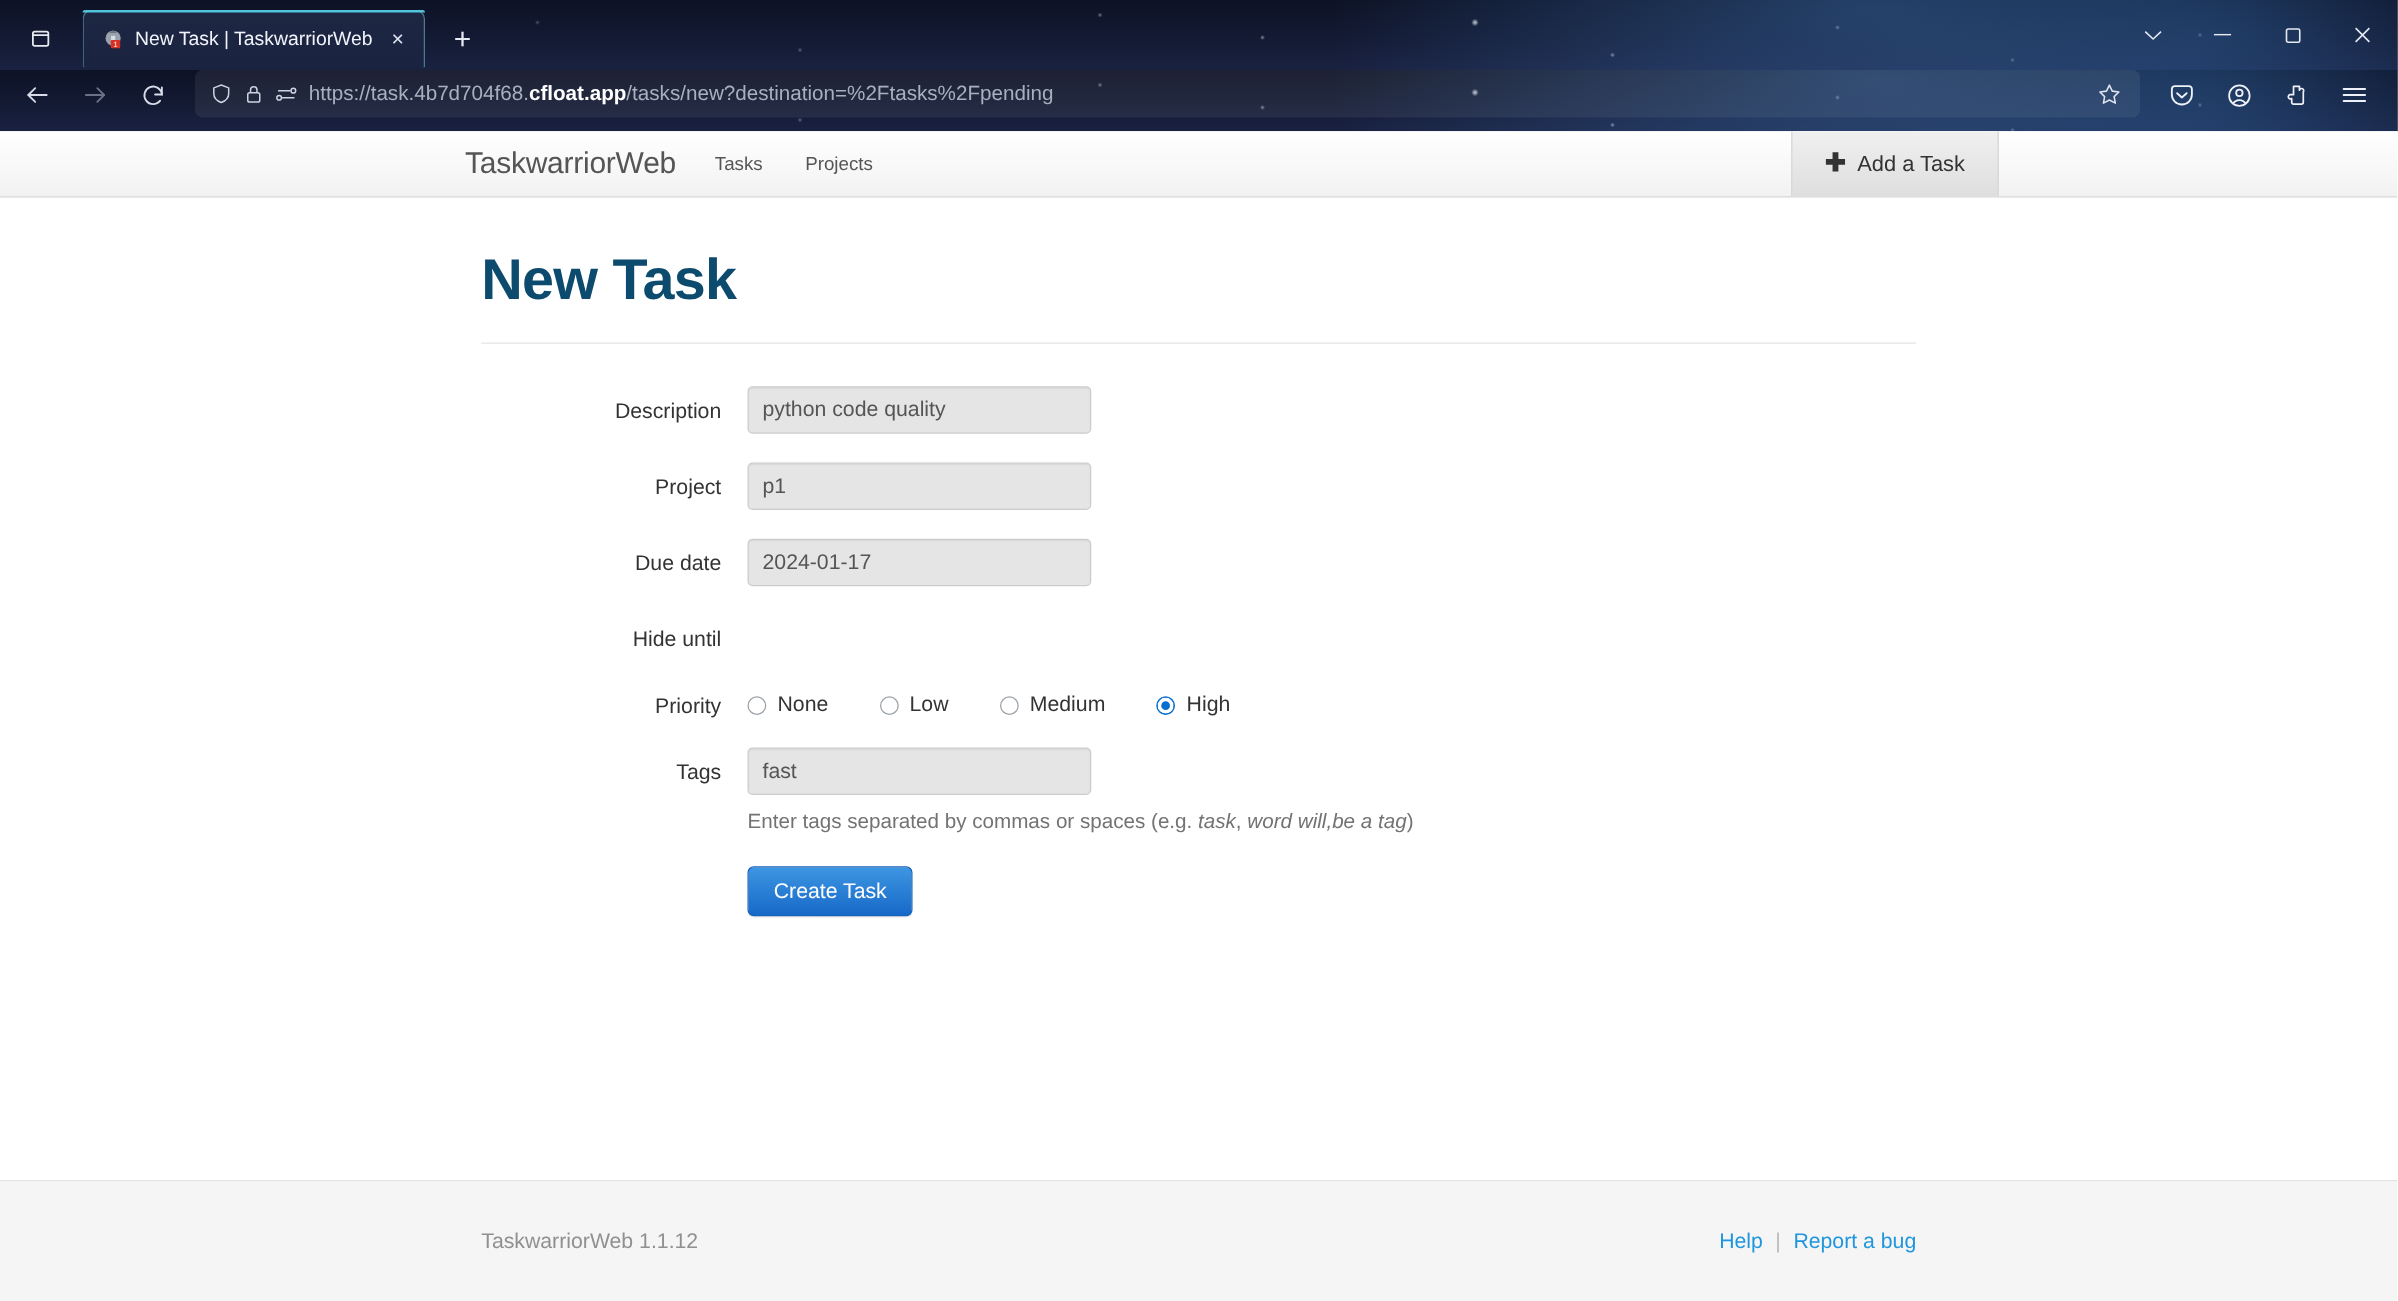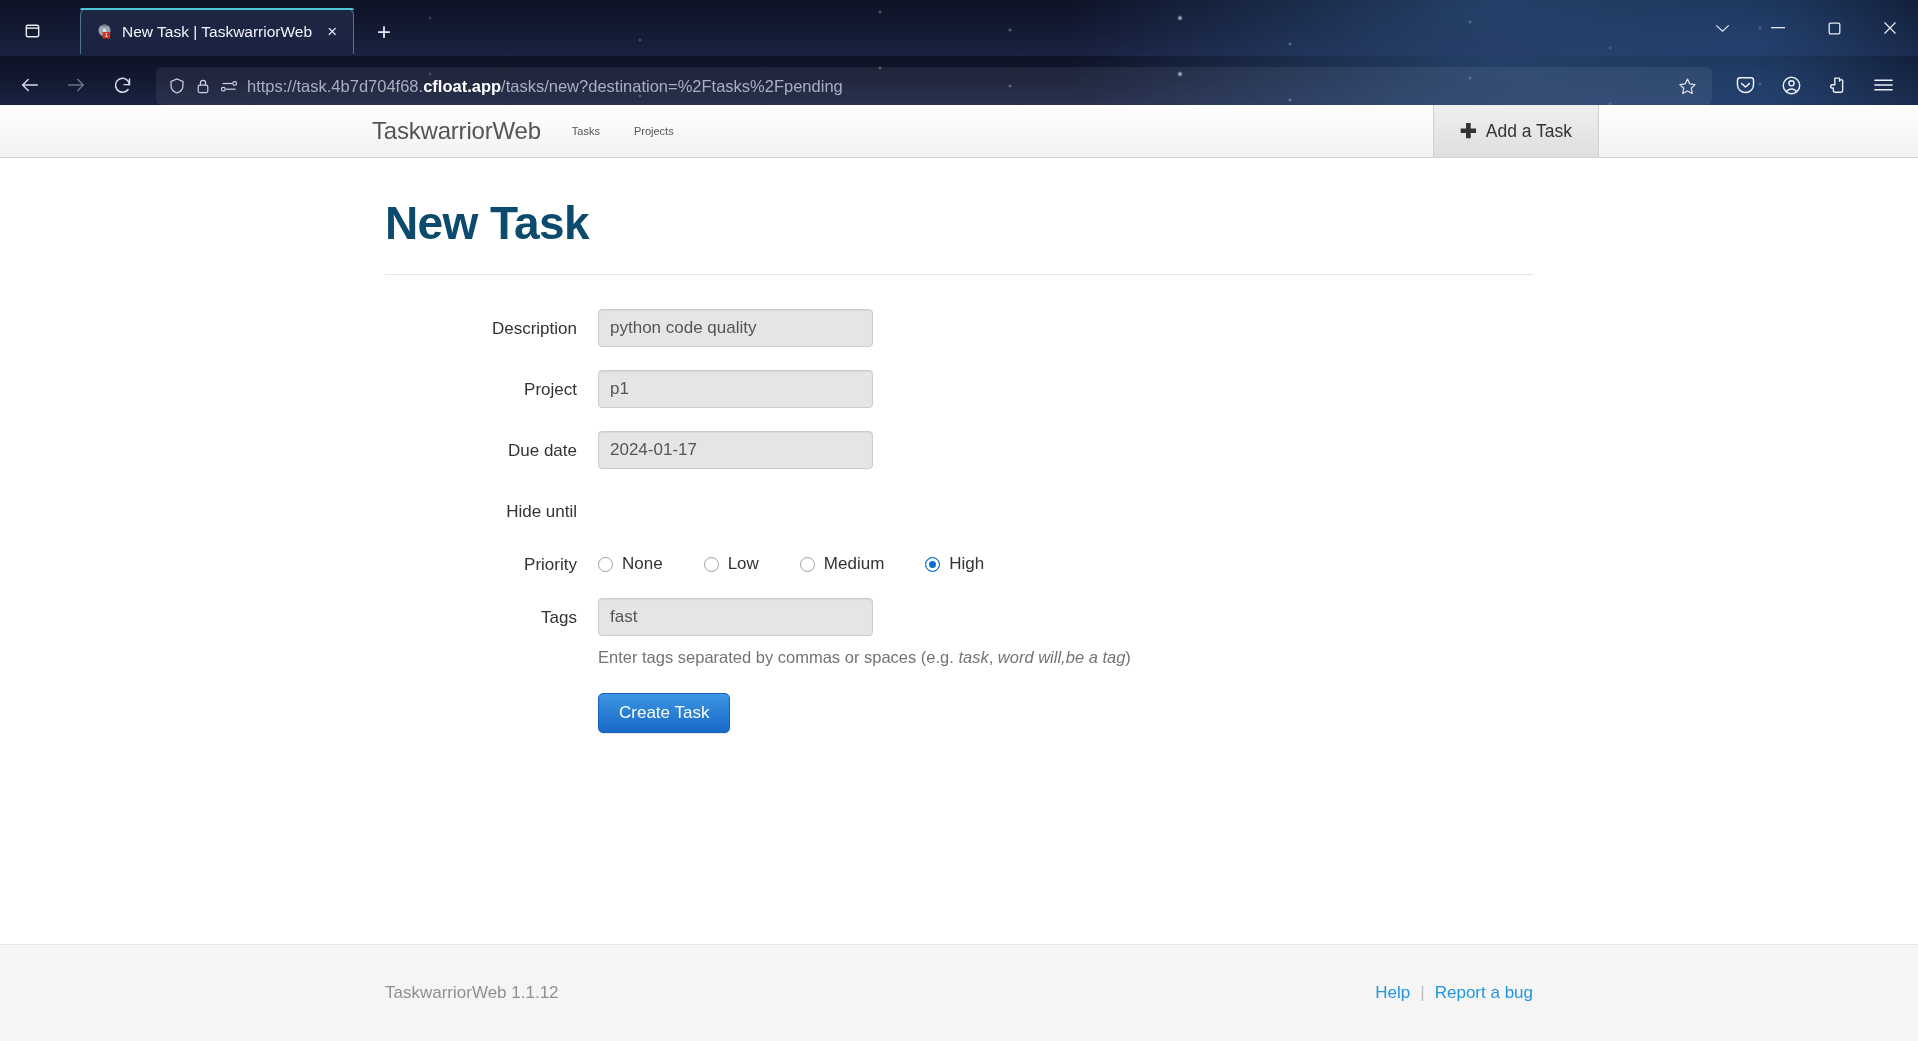--- a/index.html
+++ b/index.html
@@ -42,21 +42,21 @@
     padding-left: 6px;
   }
   .win-icon-btn {
     width: 44px; height: 44px;
     display: flex; align-items: center; justify-content: center;
     color: #e8eaf2; flex: none;
   }
   #tab-list-btn { margin-bottom: 4px; margin-left: 4px; }
   .tab {
     height: 46px; min-width: 200px; max-width: 300px;
-    margin-bottom: 2px; margin-left: 26px;
+    margin-bottom: 2px; margin-left: 12px;
     display: flex; align-items: center; gap: 9px;
     padding: 0 10px 0 14px;
     border-radius: 7px 7px 0 0;
     background: linear-gradient(180deg, #1d2742 0%, #1a2340 100%);
     border: 1px solid rgba(120,190,210,0.55);
     border-bottom: none;
     position: relative;
   }
   .tab::before {
     content: ""; position: absolute; left: -1px; right: -1px; top: -1px; height: 2px;
@@ -82,21 +82,21 @@
   }
   #tabstrip-spacer { flex: 1; }
   #win-controls { display: flex; align-items: center; height: 56px; margin-bottom: 0; }
   .win-ctl {
     width: 56px; height: 46px; display: flex; align-items: center; justify-content: center;
     color: #e6e9f3; font-size: 15px;
   }
 
   
   #navbar {
-    height: 49px; display: flex; align-items: flex-end;
+    height: 49px; display: flex; align-items: flex-start;
     padding: 0 14px 0 8px; gap: 2px;
   }
   .nav-btn {
     width: 44px; height: 40px; display: flex; align-items: center; justify-content: center;
     color: #d7dbe8;
   }
   .nav-btn.disabled { color: #6b7187; }
   #urlbar {
     flex: 1; height: 38px; margin: 0 10px;
     background: rgba(255,255,255,0.065);
@@ -136,21 +136,21 @@
   #brand {
     margin-left: 372px;
     display: flex; align-items: center;
     font-size: 24px; color: #555; font-weight: 400;
     padding: 0 14px 0 0;
     letter-spacing: -0.2px;
   }
   .nav-link {
     display: flex; align-items: center;
     padding: 0 17px;
-    font-size: 11px; color: #555; text-align: right;
+    font-size: 15px; color: #555; text-align: right;
   }
   #app-nav-spacer { flex: 1; }
   #add-task-btn {
     display: flex; align-items: center; gap: 9px;
     padding: 0 26px;
     font-size: 17.5px; color: #333;
     background: linear-gradient(180deg, #f0f0f0 0%, #dedede 100%);
     border-left: 1px solid #d0d0d0;
     border-right: 1px solid #d0d0d0;
     margin-right: 319px;

